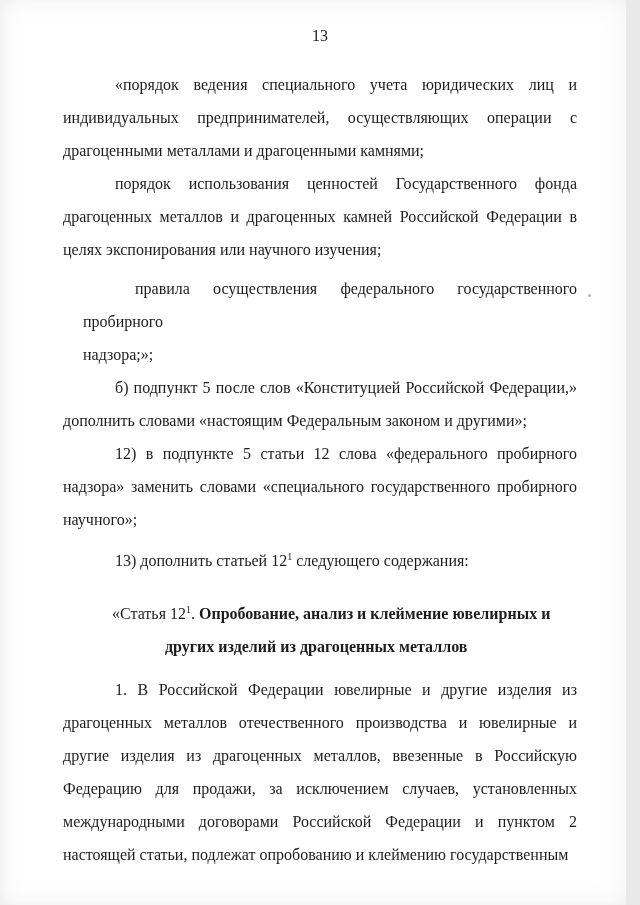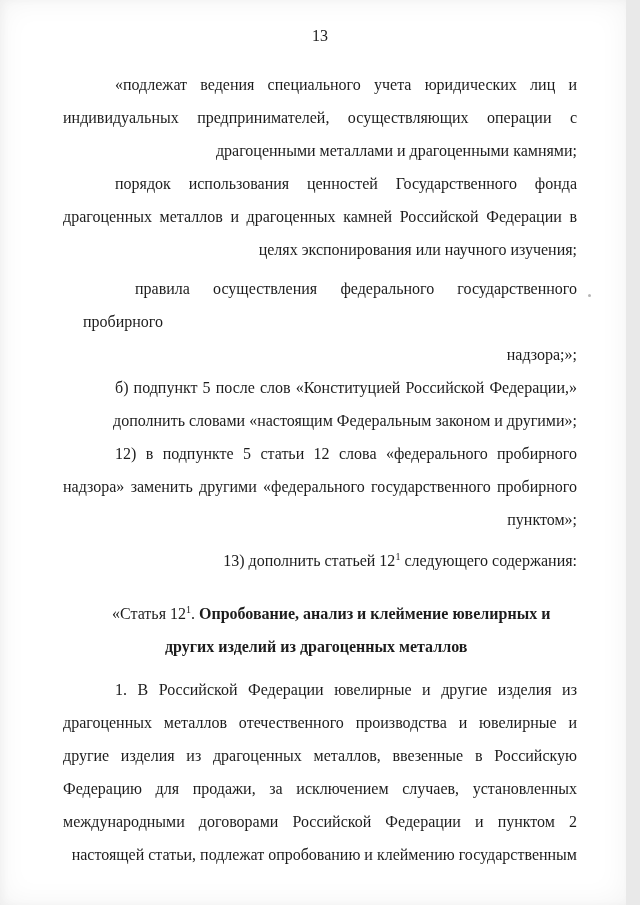--- a/index.html
+++ b/index.html
@@ -42,21 +42,21 @@
   .m-e { margin-top: 0; }
   .m-f { margin-top: 8px; }
   .m-h { margin-top: 20px; }
   .m-g { margin-top: 10px; }
   .ln {
     line-height: 33px;
     text-align: justify;
   }
   .ln.j  { text-align-last: justify; }
   .ln.ind { text-indent: 52px; }
-  .ln.plain { text-align: right; text-align-last: auto; }
+  .ln.plain { text-align: left; text-align-last: auto; }
   .heading {
     line-height: 23px;
     font-weight: bold;
   }
   .heading .h1 { text-indent: 49px; text-align: left; }
   .heading .h2 { text-indent: 102px; text-align: left; }
   .heading .rw { font-weight: normal; }
   .sup {
     font-size: 10px;
     line-height: 0;
@@ -76,21 +76,21 @@
 </style>
 </head>
 <body>
 
 <div class="page" style="--paper: #ffffff; --ink: #1c1c1c;">
   <div class="text-col">
 
     <div class="pagenum">13</div>
 
     <div class="para m-a">
-      <div class="ln j ind">«подлежат ведения специального учета юридических лиц и</div>
+      <div class="ln j ind">«порядок ведения специального учета юридических лиц и</div>
       <div class="ln j">индивидуальных предпринимателей, осуществляющих операции с</div>
       <div class="ln plain">драгоценными металлами и драгоценными камнями;</div>
     </div>
 
     <div class="para m-b">
       <div class="ln j ind">порядок использования ценностей Государственного фонда</div>
       <div class="ln j">драгоценных металлов и драгоценных камней Российской Федерации в</div>
       <div class="ln plain">целях экспонирования или научного изучения;</div>
     </div>
 
@@ -99,22 +99,22 @@
       <div class="ln plain">надзора;»;</div>
     </div>
 
     <div class="para m-d">
       <div class="ln j ind">б) подпункт 5 после слов «Конституцией Российской Федерации,»</div>
       <div class="ln plain">дополнить словами «настоящим Федеральным законом и другими»;</div>
     </div>
 
     <div class="para m-e">
       <div class="ln j ind">12) в подпункте 5 статьи 12 слова «федерального пробирного</div>
-      <div class="ln j">надзора» заменить другими «федерального государственного пробирного</div>
-      <div class="ln plain">пунктом»;</div>
+      <div class="ln j">надзора» заменить словами «специального государственного пробирного</div>
+      <div class="ln plain">научного»;</div>
     </div>
 
     <div class="para m-f">
       <div class="ln plain ind"><span>13) дополнить статьей 12</span><span class="sup">1</span><span> следующего содержания:</span></div>
     </div>
 
     <div class="para m-h heading">
       <div class="ln plain h1"><span class="rw">«Статья 12</span><span class="rw sup">1</span><span class="rw">. </span><span>Опробование, анализ и клеймение ювелирных и</span></div>
       <div class="ln plain h2">других изделий из драгоценных металлов</div>
     </div>

